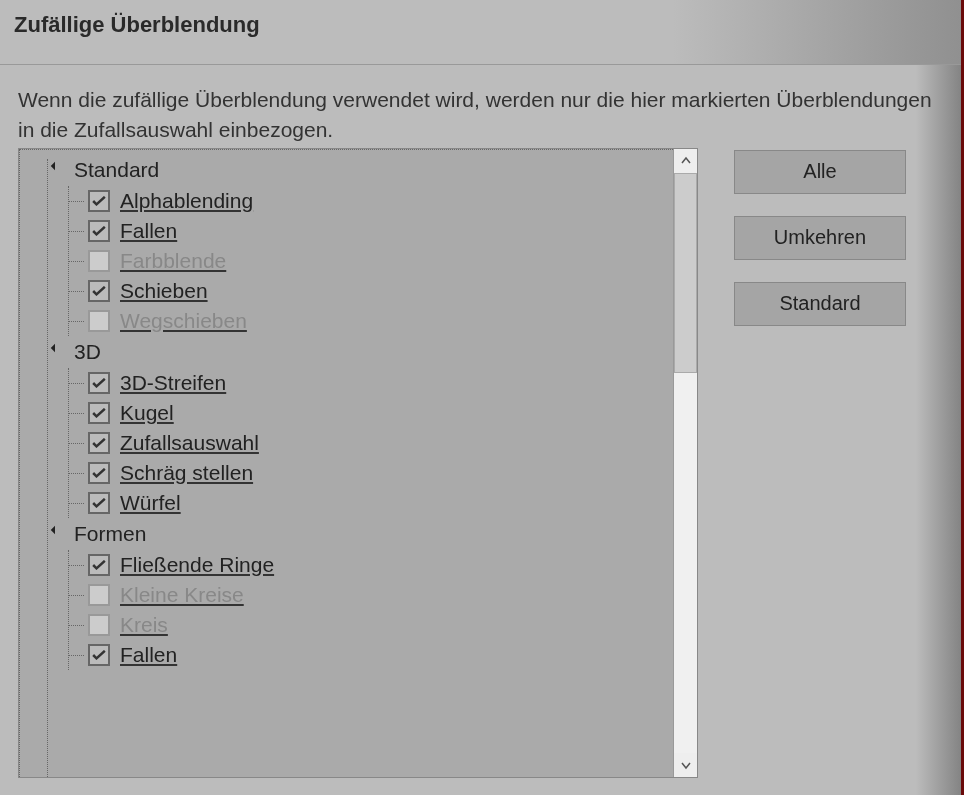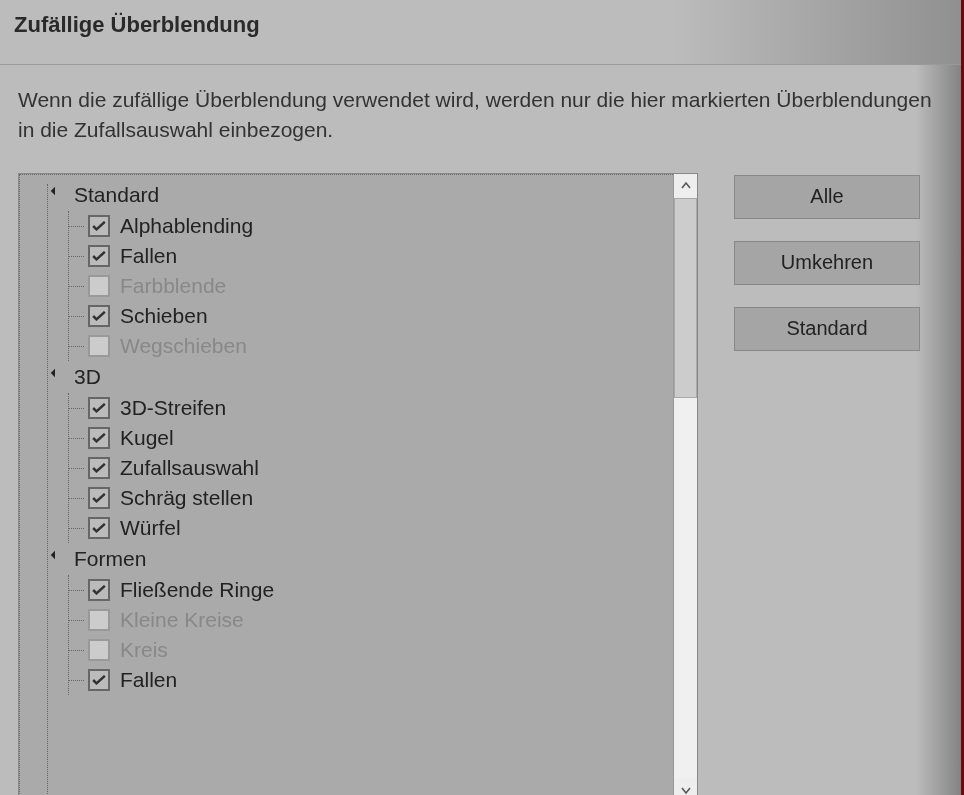--- a/index.html
+++ b/index.html
@@ -20,21 +20,21 @@
       background: linear-gradient(to right, #bcbcbc 0%, #bcbcbc 70%, #909090 100%);
       border-bottom: 1px solid #999;
     }
     .content {
       padding: 20px 18px 0 18px;
     }
     .description {
       font-size: 21px;
       color: #333;
       line-height: 1.45;
-      margin-bottom: 27px;
+      margin-bottom: 2px;
     }
     .main-row {
       display: flex;
       gap: 36px;
     }
     .tree-wrapper {
       width: 680px;
       height: 630px;
       background: #aaa;
       border: 1px solid #888;
@@ -124,20 +124,21 @@
       top: 0;
       bottom: 0;
       border-left: 1px dotted #666;
     }
     .item {
       display: flex;
       align-items: center;
       padding: 3px 0;
       font-size: 21px;
       position: relative;
+      text-decoration: underline;
     }
     .item::before {
       content: "";
       position: absolute;
       left: -20px;
       top: 50%;
       width: 16px;
       border-top: 1px dotted #666;
     }
     .checkbox {
@@ -165,21 +166,21 @@
     .item-label { color: #222; }
     .item.disabled .item-label { color: #888; }
     .item.disabled .checkbox { border-color: #999; }
     .buttons-col {
       display: flex;
       flex-direction: column;
       gap: 22px;
       padding-top: 2px;
     }
     .btn {
-      width: 186px;
+      width: 172px;
       height: 44px;
       background: #a5a5a5;
       border: 1px solid #888;
       font-size: 20px;
       color: #222;
       cursor: pointer;
       display: flex;
       align-items: center;
       justify-content: center;
       font-family: inherit;

